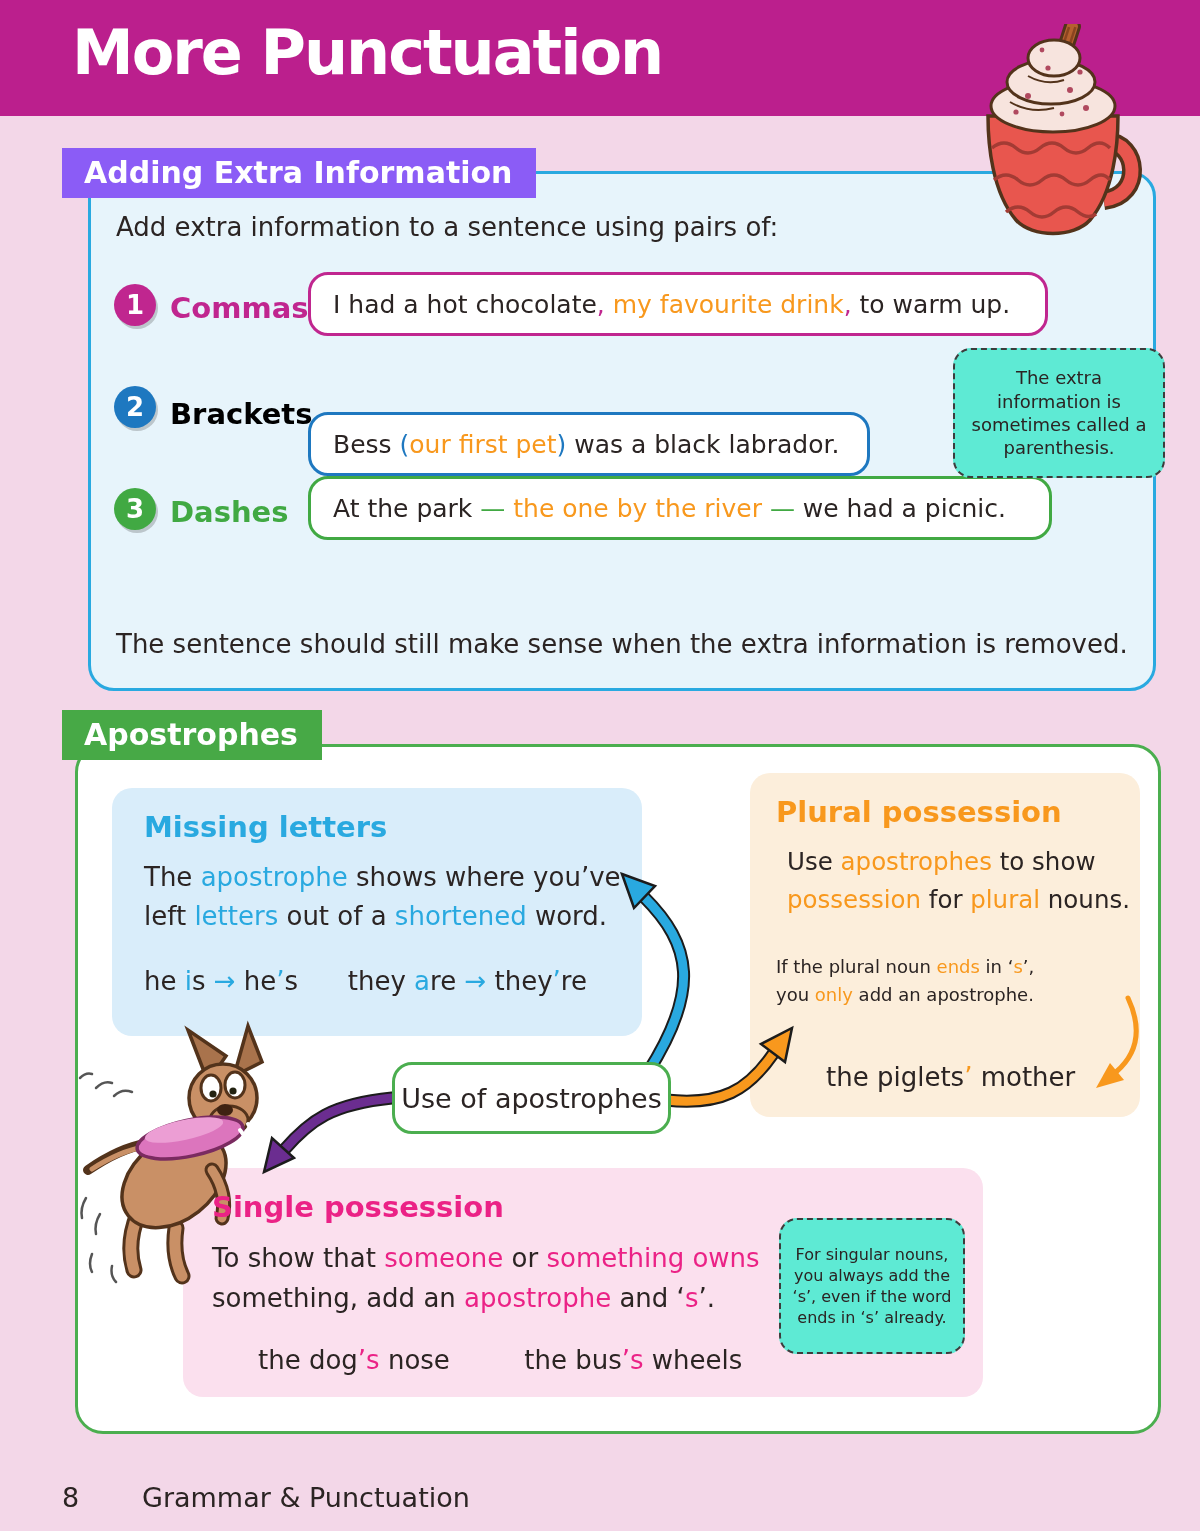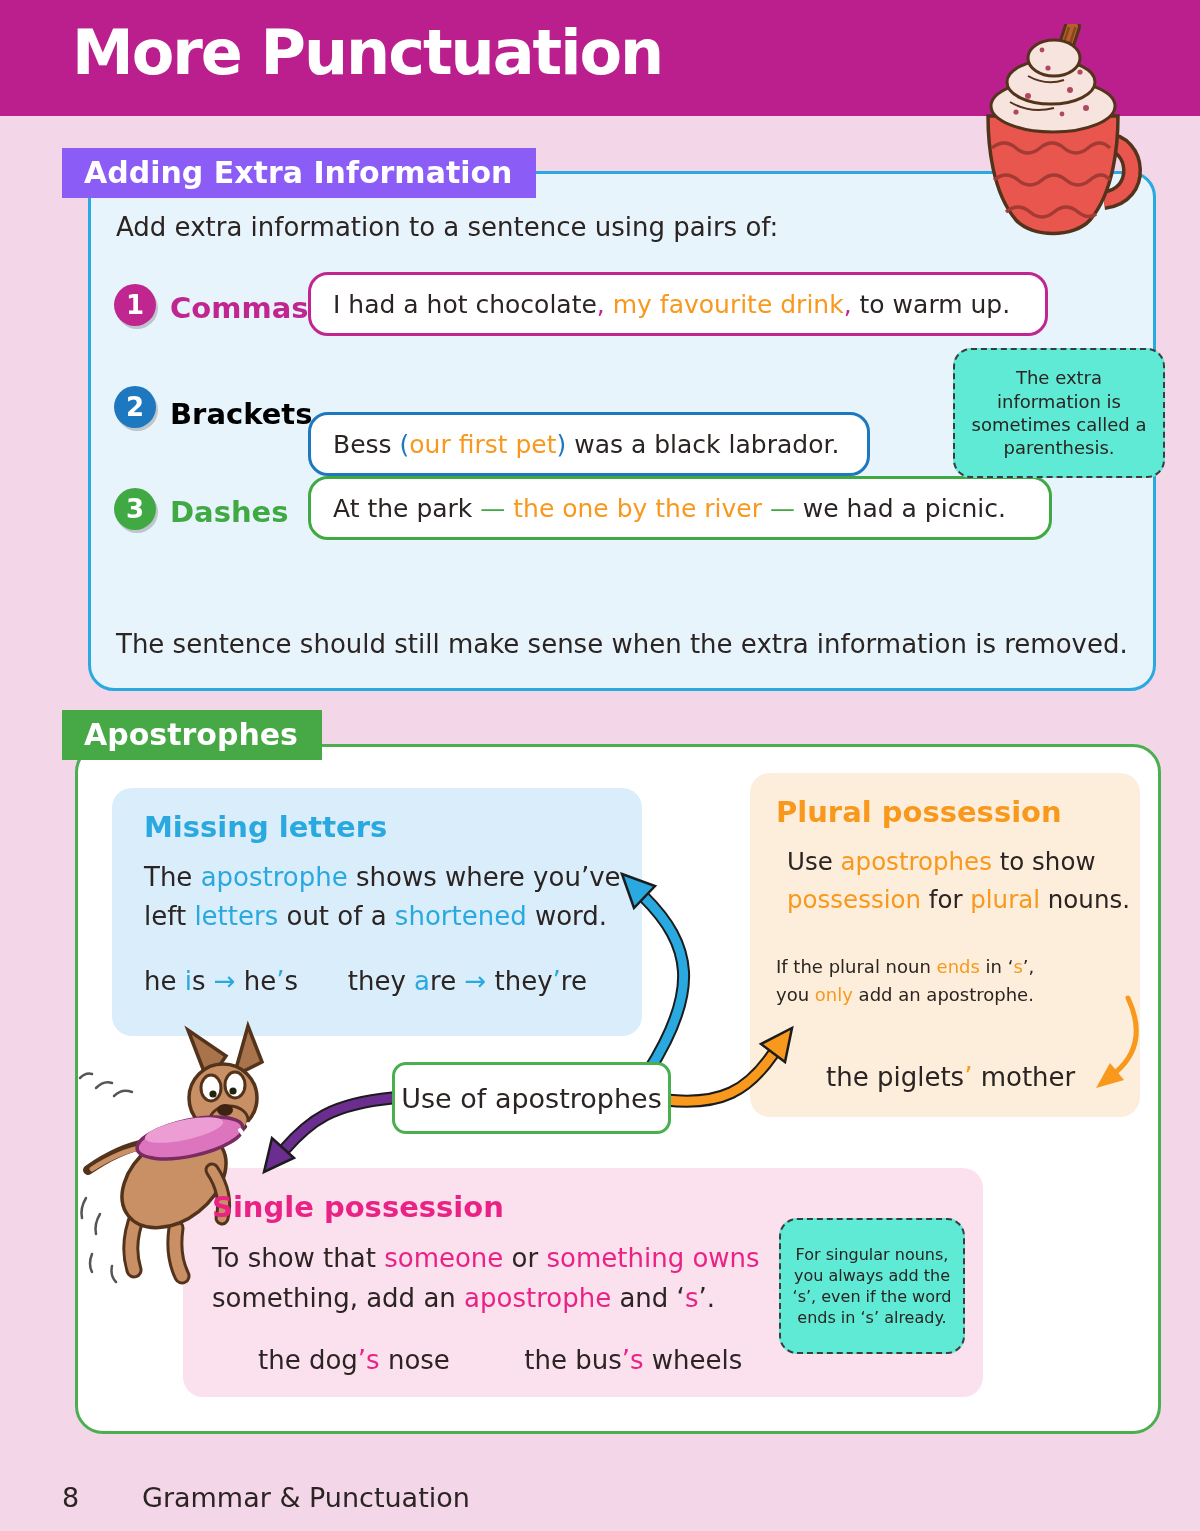--- a/index.html
+++ b/index.html
@@ -65,21 +65,21 @@
   .ml-head{position:absolute;left:144px;top:810px;font-size:29px;font-weight:bold;color:#29A9E0;z-index:3;}
   .ml-body{position:absolute;left:144px;top:858px;width:480px;font-size:26px;line-height:1.5;z-index:3;}
   .ml-examples{position:absolute;left:144px;top:966px;font-size:26px;z-index:3;}
   .pl-box{position:absolute;left:750px;top:773px;width:390px;height:344px;background:#FCEEDB;border-radius:20px;z-index:2;}
   .pl-head{position:absolute;left:776px;top:795px;font-size:29px;font-weight:bold;color:#F8981D;z-index:3;}
   .pl-body1{position:absolute;left:776px;top:843px;width:360px;font-size:24.5px;line-height:1.55;z-index:3;margin-left:11px;}
   .pl-body2{position:absolute;left:776px;top:953px;width:364px;font-size:18px;line-height:1.55;z-index:3;}
   .pl-example{position:absolute;left:826px;top:1062px;font-size:26px;z-index:3;}
   .node{
     position:absolute;left:392px;top:1062px;width:273px;height:66px;z-index:4;
-    background:#fff;border:3.5px solid #4BAE4F;border-radius:14px;
+    background:#fff;border:3.5px solid #4BAE4F;border-radius:20px;
     display:flex;align-items:center;justify-content:center;font-size:27px;
   }
   .sp-box{position:absolute;left:183px;top:1168px;width:800px;height:229px;background:#FBE0EE;border-radius:20px;z-index:2;}
   .sp-head{position:absolute;left:212px;top:1190px;font-size:29px;font-weight:bold;color:#EB2286;z-index:3;}
   .sp-body{position:absolute;left:212px;top:1238px;width:600px;font-size:26px;line-height:1.55;z-index:3;}
   .sp-examples{position:absolute;left:258px;top:1345px;font-size:26px;z-index:3;}
   
   .footer-num{position:absolute;left:62px;top:1482px;font-size:27px;}
   .footer-title{position:absolute;left:142px;top:1482px;font-size:27px;}
   

